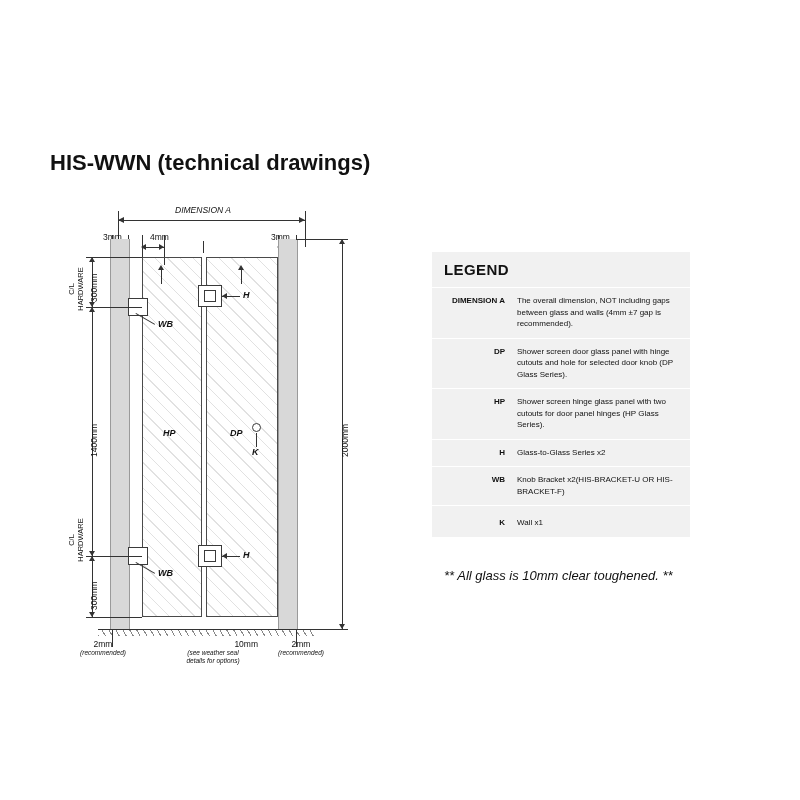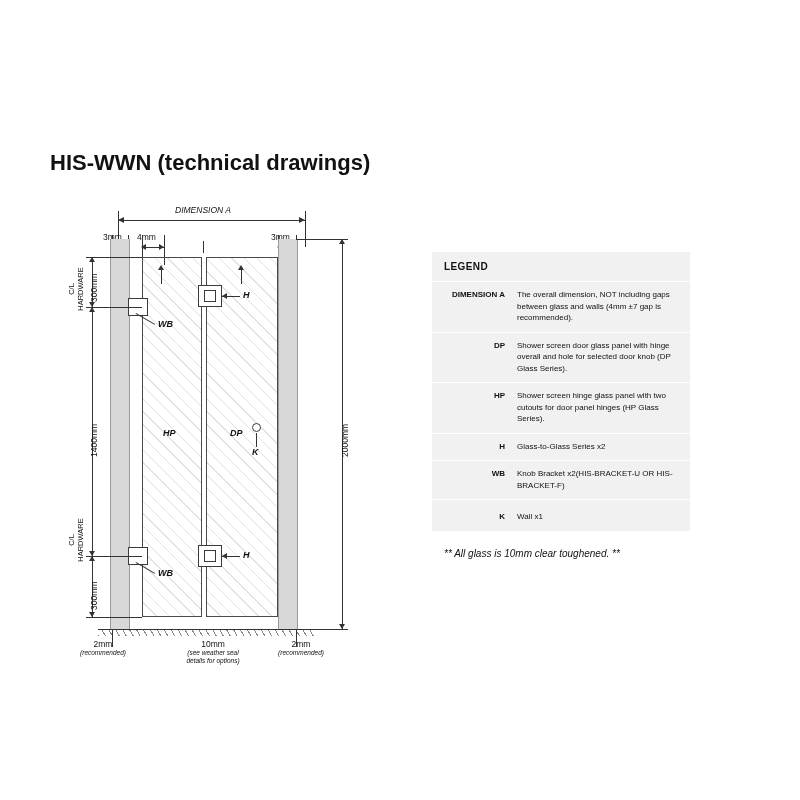--- a/index.html
+++ b/index.html
@@ -125,21 +125,21 @@
   
   .legend {
     position: absolute;
     left: 432px;
     top: 252px;
     width: 258px;
     background: #f1f1f1;
     border: 0;
   }
   .legend-title {
-    font-size: 10px;
+    font-size: 15px;
     font-weight: bold;
     padding: 9px 0 9px 12px;
     border-bottom: 1px solid #ffffff;
     letter-spacing: 0.4px;
   }
   .legend-row {
     display: flex;
     border-bottom: 1px solid #ffffff;
     min-height: 22px;
   }
@@ -157,22 +157,22 @@
   .legend-val {
     flex: 1;
     padding: 7px 8px 8px 5px;
     font-size: 8px;
     line-height: 11.5px;
     box-sizing: border-box;
   }
   .legend-note {
     position: absolute;
     left: 444px;
-    top: 548px;
-    font-size: 10px;
+    top: 568px;
+    font-size: 13px;
     font-style: italic;
     color: #111;
   }
 </style>
 </head>
 <body>
 
 <div id="page">
 
   <div class="title">HIS-WWN (technical drawings)</div>
@@ -187,21 +187,21 @@
     <div class="dimlabel italic" style="left:135px; top:10px;">DIMENSION A</div>
 
     <div class="line hline" style="left:72px; top:52px; width:16px;"></div>
     <div class="arrowhead" style="left:71px; top:48.5px; border-width:3px 5px 3px 0; border-color:transparent #333 transparent transparent;"></div>
     <div class="arrowhead" style="left:83px; top:48.5px; border-width:3px 0 3px 5px; border-color:transparent transparent transparent #333;"></div>
     <div class="dimlabel" style="left:63px; top:37px;">3mm</div>
 
     <div class="line hline" style="left:102px; top:52px; width:22px;"></div>
     <div class="arrowhead" style="left:101px; top:48.5px; border-width:3px 5px 3px 0; border-color:transparent #333 transparent transparent;"></div>
     <div class="arrowhead" style="left:119px; top:48.5px; border-width:3px 0 3px 5px; border-color:transparent transparent transparent #333;"></div>
-    <div class="dimlabel" style="left:97px; top:37px;">4mm</div>
+    <div class="dimlabel" style="left:110px; top:37px;">4mm</div>
 
     <div class="line hline" style="left:238px; top:52px; width:18px;"></div>
     <div class="arrowhead" style="left:237px; top:48.5px; border-width:3px 5px 3px 0; border-color:transparent #333 transparent transparent;"></div>
     <div class="arrowhead" style="left:251px; top:48.5px; border-width:3px 0 3px 5px; border-color:transparent transparent transparent #333;"></div>
     <div class="dimlabel" style="left:231px; top:37px;">3mm</div>
 
     <div class="line vline" style="left:72px; top:40px; height:30px;"></div>
     <div class="line vline" style="left:88px; top:40px; height:30px;"></div>
     <div class="line vline" style="left:102px; top:40px; height:30px;"></div>
     <div class="line vline" style="left:124px; top:40px; height:30px;"></div>
@@ -282,41 +282,41 @@
 
     <div class="line vline" style="left:72px; top:434px; height:18px;"></div>
     <div class="line vline" style="left:256px; top:434px; height:18px;"></div>
 
     <div style="position:absolute; left:34px; top:444px; width:58px; text-align:center;">
       <div class="dimlabel" style="position:static;">2mm</div>
       <div class="tiny">(recommended)</div>
     </div>
 
     <div style="position:absolute; left:128px; top:444px; width:90px; text-align:center;">
-      <div class="dimlabel" style="position:static;">10mm</div>
+      <div class="dimlabel" style="position:static;text-align:right;">10mm</div>
       <div class="tiny" style="white-space:pre-line;">(see weather seal
 details for options)</div>
     </div>
 
     <div style="position:absolute; left:232px; top:444px; width:58px; text-align:center;">
       <div class="dimlabel" style="position:static;">2mm</div>
       <div class="tiny">(recommended)</div>
     </div>
   </div>
 
   <div class="legend">
     <div class="legend-title">LEGEND</div>
 
     <div class="legend-row">
       <div class="legend-key">DIMENSION A</div>
       <div class="legend-val">The overall dimension, NOT including gaps between glass and walls (4mm ±7 gap is recommended).</div>
     </div>
     <div class="legend-row">
       <div class="legend-key">DP</div>
-      <div class="legend-val">Shower screen door glass panel with hinge overall and hole for selected door knob (DP Glass Series).</div>
+      <div class="legend-val">Shower screen door glass panel with hinge cutouts and hole for selected door knob (DP Glass Series).</div>
     </div>
     <div class="legend-row">
       <div class="legend-key">HP</div>
       <div class="legend-val">Shower screen hinge glass panel with two cutouts for door panel hinges (HP Glass Series).</div>
     </div>
     <div class="legend-row">
       <div class="legend-key">H</div>
       <div class="legend-val">Glass-to-Glass Series x2</div>
     </div>
     <div class="legend-row">

